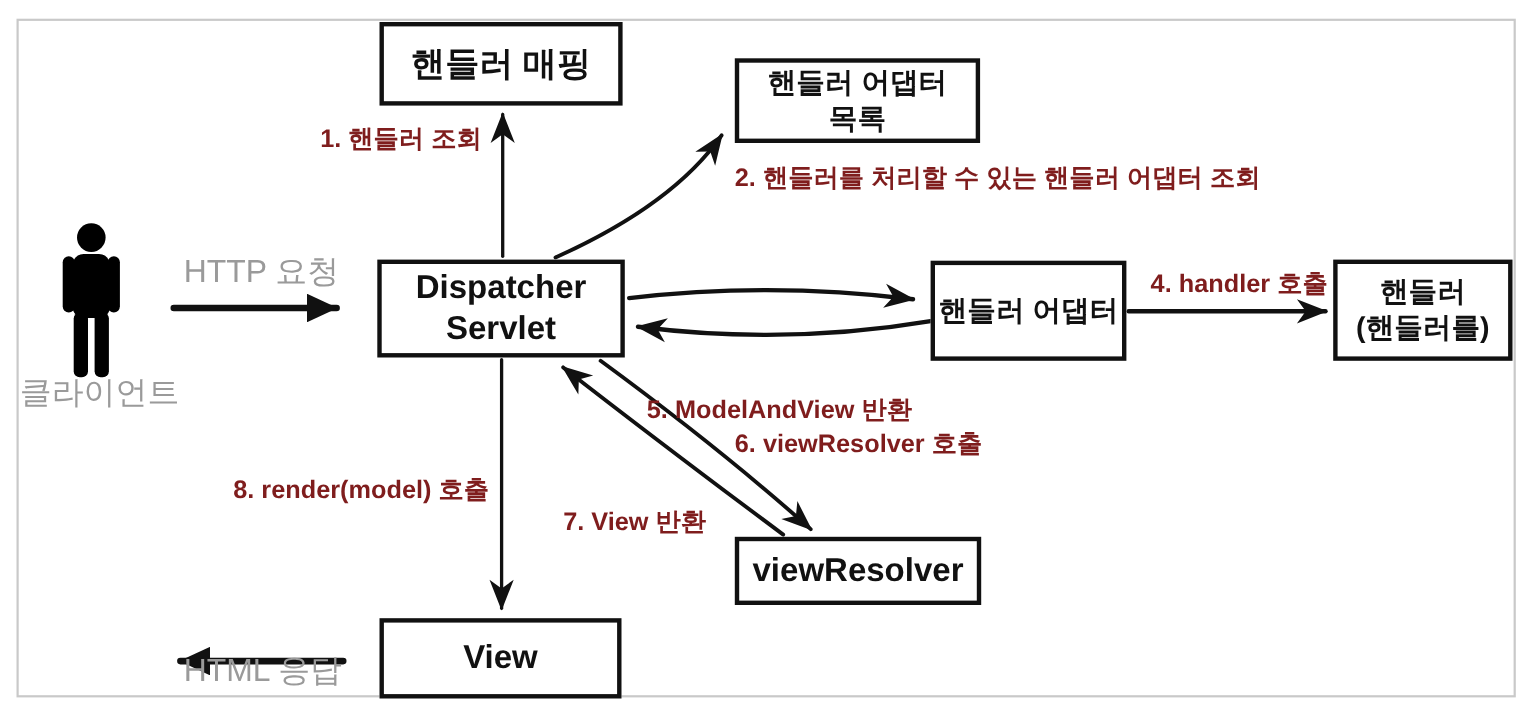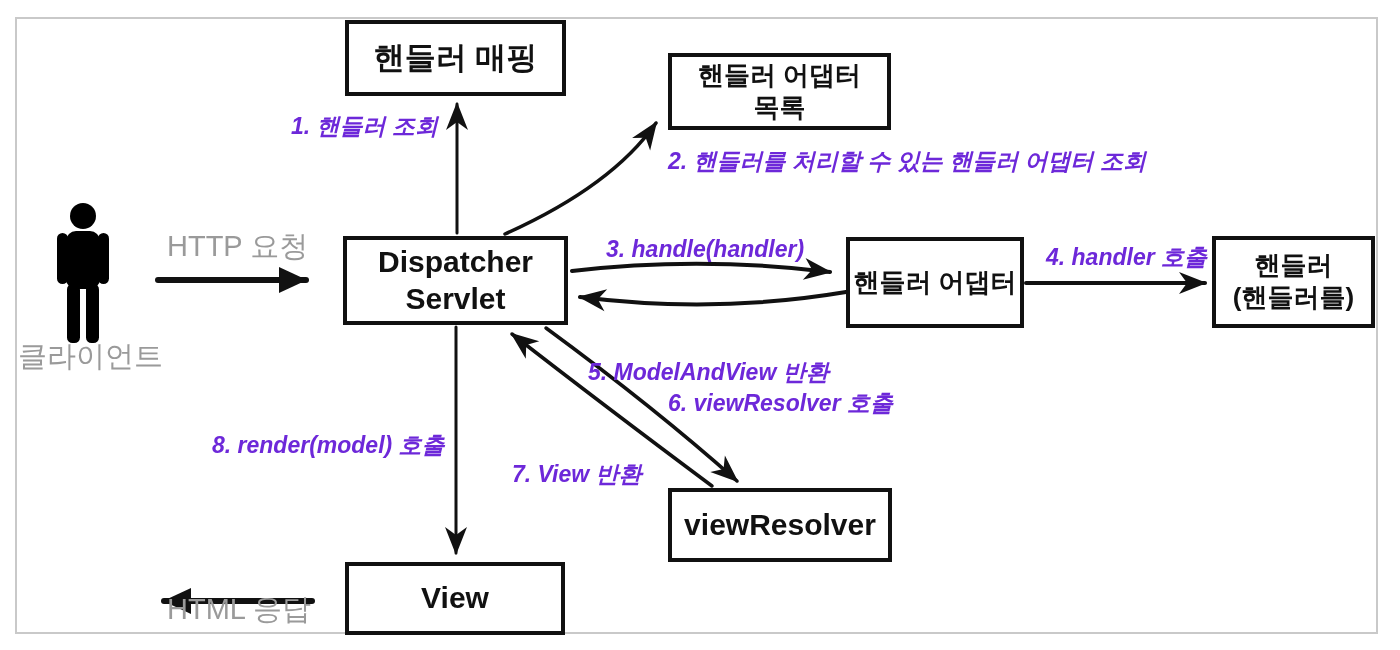--- a/index.html
+++ b/index.html
@@ -41,25 +41,24 @@
     font-weight: bold;
     display: flex;
     align-items: center;
     justify-content: center;
     text-align: center;
     white-space: pre-line;
     line-height: 1.22;
   }
   .edge-label {
     position: absolute;
-    color: #6d28d9;
+    color: #7f1d1d;
     font-weight: bold;
     font-size: 23px;
     white-space: nowrap;
-    font-style: italic;
   }
   .flow-label {
     position: absolute;
     color: #9a9a9a;
     font-weight: normal;
     font-size: 29px;
     white-space: nowrap;
   }
 </style>
 </head>
@@ -108,29 +107,28 @@
 목록</div>
 
   <div class="node" style="left:343px; top:236px; width:225px; height:89px; font-size:30px;">Dispatcher
 Servlet</div>
 
   <div class="node" style="left:846px; top:237px; width:178px; height:91px; font-size:26px;">핸들러 어댑터</div>
 
   <div class="node" style="left:1212px; top:236px; width:163px; height:92px; font-size:26px;">핸들러
 (핸들러를)</div>
 
-  <div class="node" style="left:668px; top:488px; width:224px; height:74px; font-size:30px;">viewResolver</div>
+  <div class="node" style="left:668px; top:488px; width:224px; height:62px; font-size:30px;">viewResolver</div>
 
   <div class="node" style="left:345px; top:562px; width:220px; height:73px; font-size:30px;">View</div>
 
   <div class="edge-label" style="left:238px; top:111px; width:200px; text-align:right;">1. 핸들러 조회</div>
 
   <div class="edge-label" style="left:668px; top:146px;">2. 핸들러를 처리할 수 있는 핸들러 어댑터 조회</div>
 
-  <div class="edge-label" style="left:606px; top:236px;">3. handle(handler)</div>
 
   <div class="edge-label" style="left:1046px; top:242px;">4. handler 호출</div>
 
   <div class="edge-label" style="left:588px; top:323px;margin-top:34px;">5. ModelAndView 반환</div>
 
   <div class="edge-label" style="left:668px; top:388px;">6. viewResolver 호출</div>
 
   <div class="edge-label" style="left:512px; top:459px;">7. View 반환</div>
 
   <div class="edge-label" style="left:212px; top:430px;">8. render(model) 호출</div>

